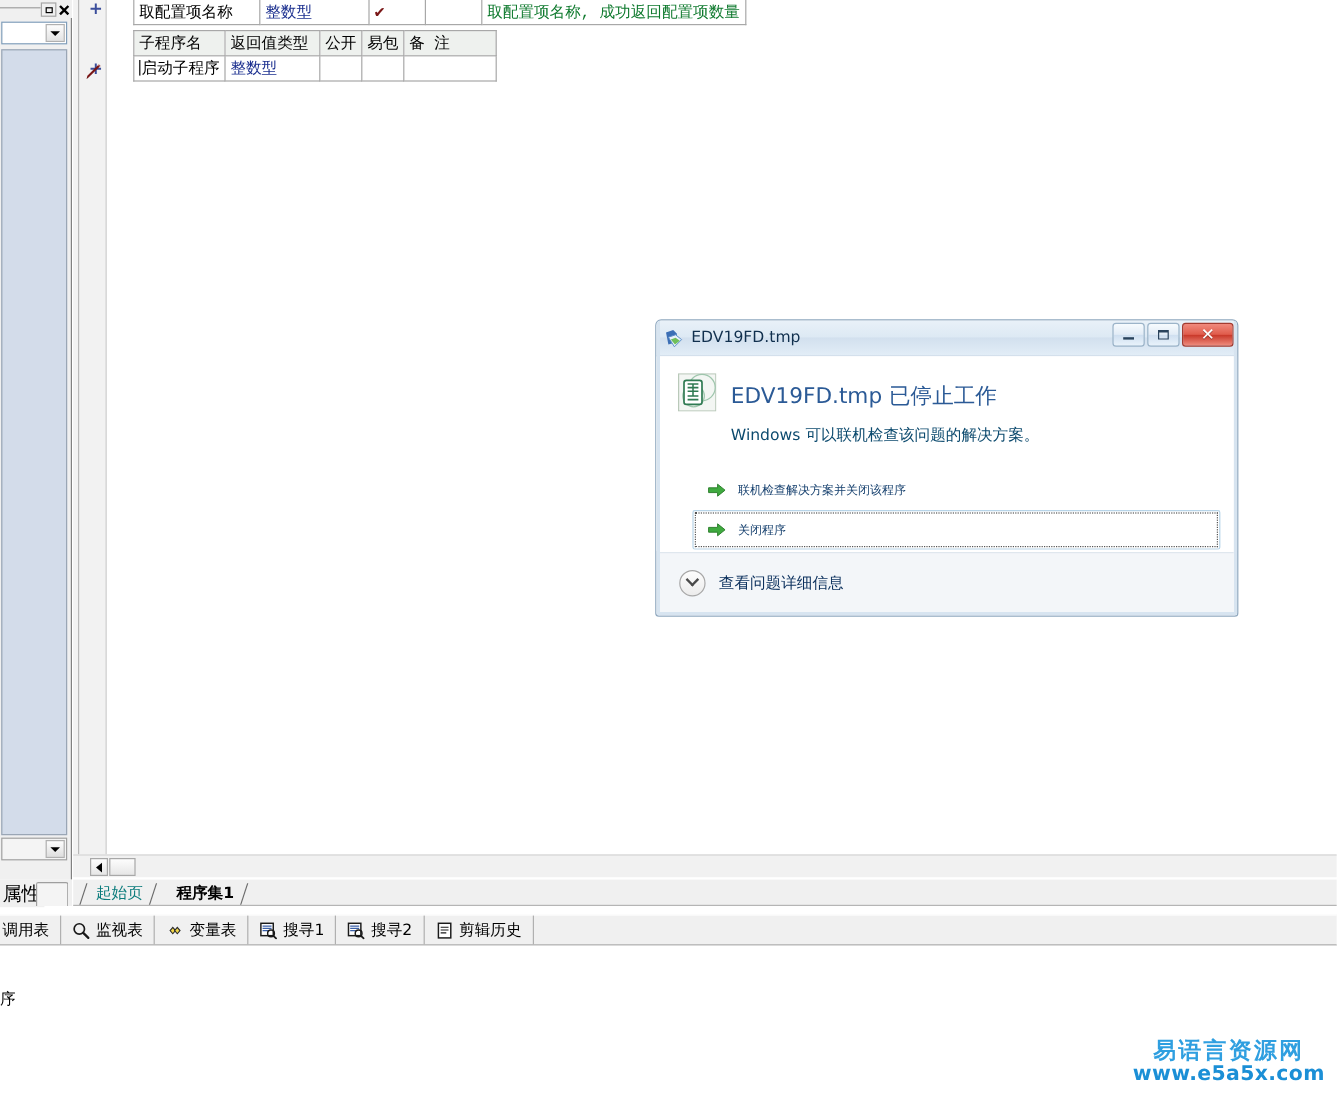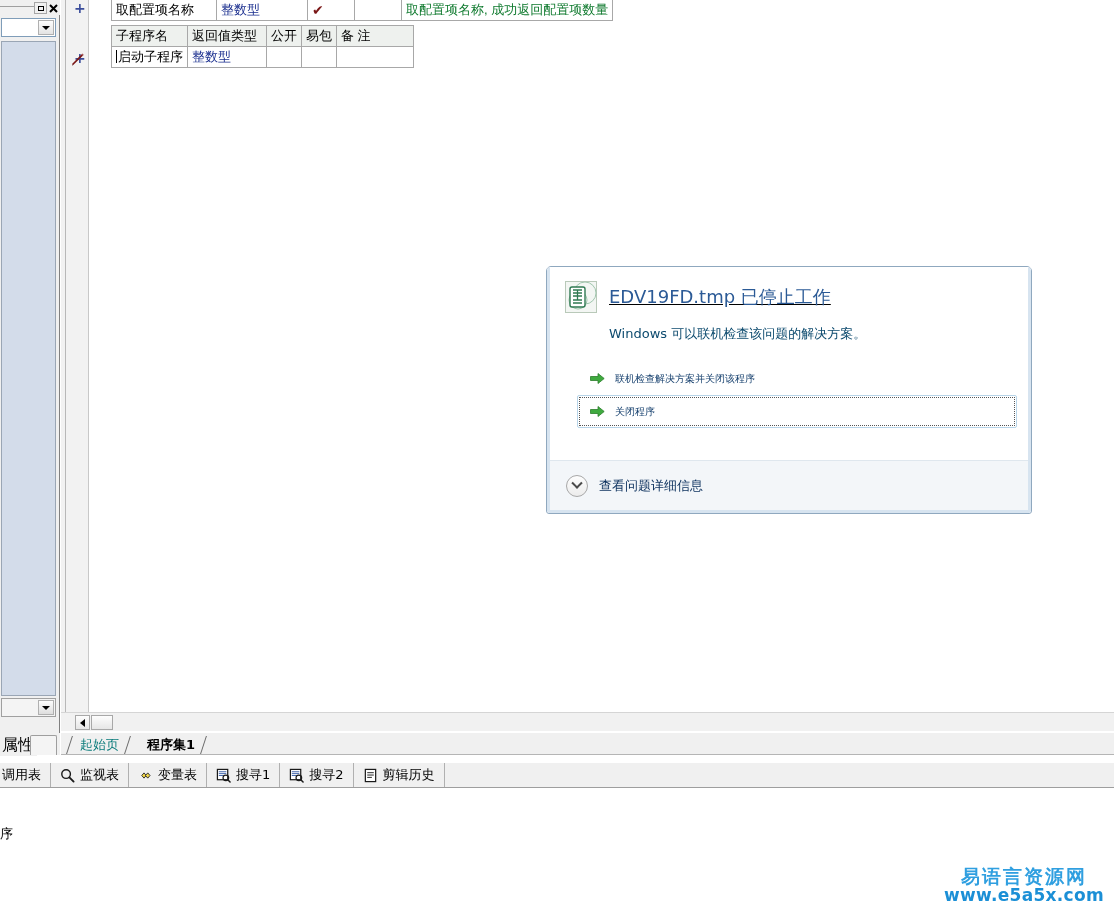--- a/index.html
+++ b/index.html
@@ -179,21 +179,21 @@
     position: absolute;
     left: 89px; top: 0;
     width: 1025px; height: 712px;
     background: #ffffff;
     overflow: hidden;
   }
 
   table.ide-grid {
     border-collapse: collapse;
     font-size: 13px;
-    font-family: Liberation Sans, sans-serif;
+    font-family: Liberation Mono, monospace;
     table-layout: fixed;
   }
   table.ide-grid td, table.ide-grid th {
     border: 1px solid #a8a8a8;
     height: 20px;
     padding: 0 4px;
     text-align: left;
     font-weight: normal;
     vertical-align: middle;
     white-space: nowrap;
@@ -446,22 +446,21 @@
 
   .cd-body {
     position: relative;
     background: #ffffff;
     padding: 12px 14px 0 14px;
     height: 162px;
     box-sizing: border-box;
   }
   .cd-head-row {
     display: flex;
-    align-items: center;
-    text-decoration: underline;
+    align-items: flex-end;
   }
   .cd-app-icon {
     width: 32px; height: 32px;
     flex: none;
     margin: 2px 12px 0 4px;
   }
   .cd-headline {
     font-size: 18px;
     color: #2b5a96;
     line-height: 24px;
@@ -688,20 +687,40 @@
 
   <div class="watermark">
     <div class="wm-cn">易语言资源网</div>
     <div class="wm-url">www.e5a5x.com</div>
   </div>
 
 </div>
 
 <div class="crash-dialog">
 
+  <div class="cd-titlebar">
+    <svg class="cd-title-icon" viewBox="0 0 16 16">
+      <path d="M1 3 L7 1 L10 4 L10 11 L3 13 Z" fill="#3c6fb5"></path>
+      <path d="M3 7 L9 5 L14 9 L8 15 Z" fill="#eaf2fa" stroke="#5b8ec9" stroke-width="0.8"></path>
+      <path d="M5 9 L9 7.5 L12.5 10 L8.5 13 Z" fill="#6fbf5a"></path>
+    </svg>
+    <div class="cd-title-text">EDV19FD.tmp</div>
+
+    <div class="cd-winbtns">
+      <div class="cd-wbtn">
+        <span class="min-glyph"></span>
+      </div>
+      <div class="cd-wbtn">
+        <span class="max-glyph"></span>
+      </div>
+      <div class="cd-wbtn close">
+        <span class="close-glyph">✕</span>
+      </div>
+    </div>
+  </div>
 
   <div class="cd-body">
     <div class="cd-head-row">
       <svg class="cd-app-icon" viewBox="0 0 32 32">
         <rect x="0.5" y="0.5" width="31" height="31" fill="#f3f6f3" stroke="#b9c9b9" stroke-width="1"></rect>
         <circle cx="20" cy="12" r="11" fill="none" stroke="#9fc6ad" stroke-width="1"></circle>
         <circle cx="13" cy="19" r="9" fill="none" stroke="#9fc6ad" stroke-width="1"></circle>
         <rect x="5" y="6" width="15" height="20" rx="2" fill="#ffffff" stroke="#2f7a52" stroke-width="1.4"></rect>
         <path d="M8 9 h9 M8 12 h9 M8 15 h9 M12.5 9 v10 M8 19 h9 M8 22 h9" stroke="#2f7a52" stroke-width="1.3"></path>
       </svg>

